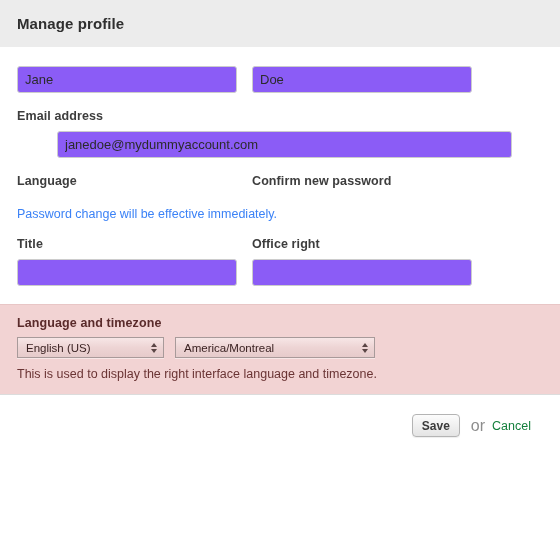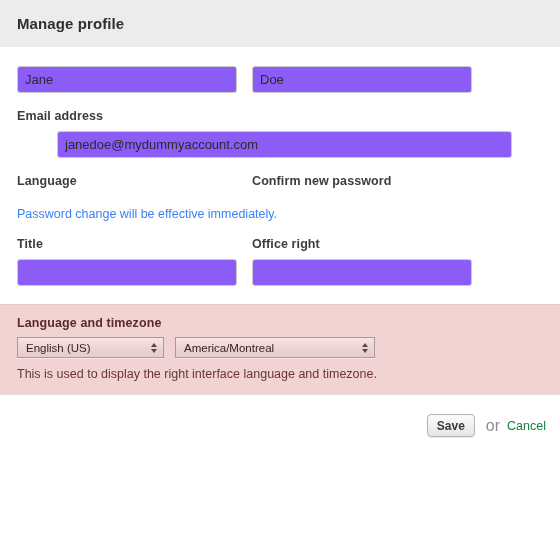--- a/index.html
+++ b/index.html
@@ -163,21 +163,21 @@
   .stepper-icon .tri-down {
     border-top: 4px solid #5a4545;
   }
 
   
   .panel-footer {
     height: 61px;
     display: flex;
     align-items: center;
     justify-content: flex-end;
-    padding: 0 14px;
+    padding: 0 29px;
     box-sizing: border-box;
     background: #ffffff;
   }
   .save-button {
     min-width: 46px;
     height: 23px;
     box-sizing: border-box;
     border: 1px solid #b4b4b4;
     border-radius: 4px;
     background: linear-gradient(to bottom, #fcfcfc 0%, #f0f0f0 50%, #e4e4e4 100%);

